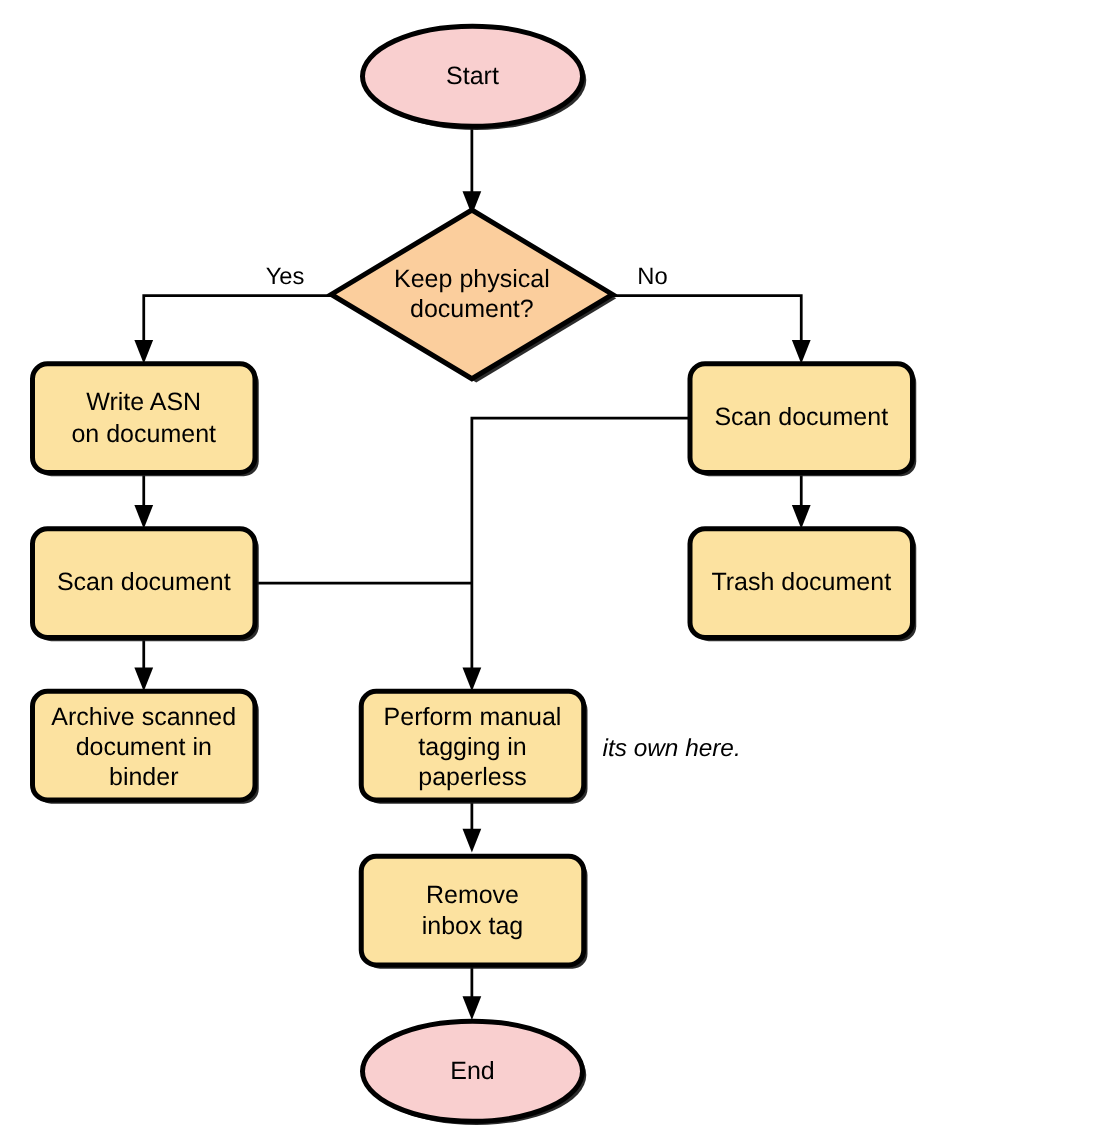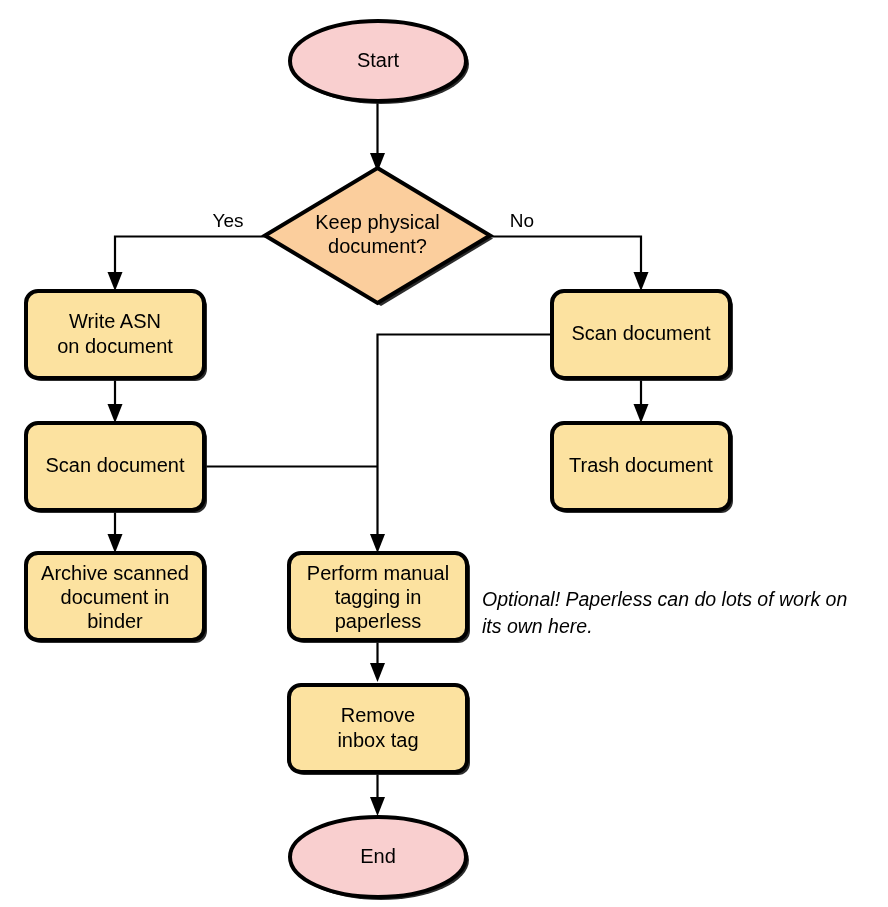--- a/index.html
+++ b/index.html
@@ -208,17 +208,16 @@
 
     <g>
       <ellipse class="node-shadow" cx="381" cy="860" rx="88" ry="40"></ellipse>
       <ellipse class="node-shape-terminator" cx="378" cy="857" rx="88" ry="40"></ellipse>
       <text class="node-label" x="378" y="858">End</text>
     </g>
 
   </svg>
 
   <div class="annotation-text">
-    <div>Optional! Paperless can do lots of work on</div>
     <div>its own here.</div>
   </div>
 
 </div>
 
 </body></html>

